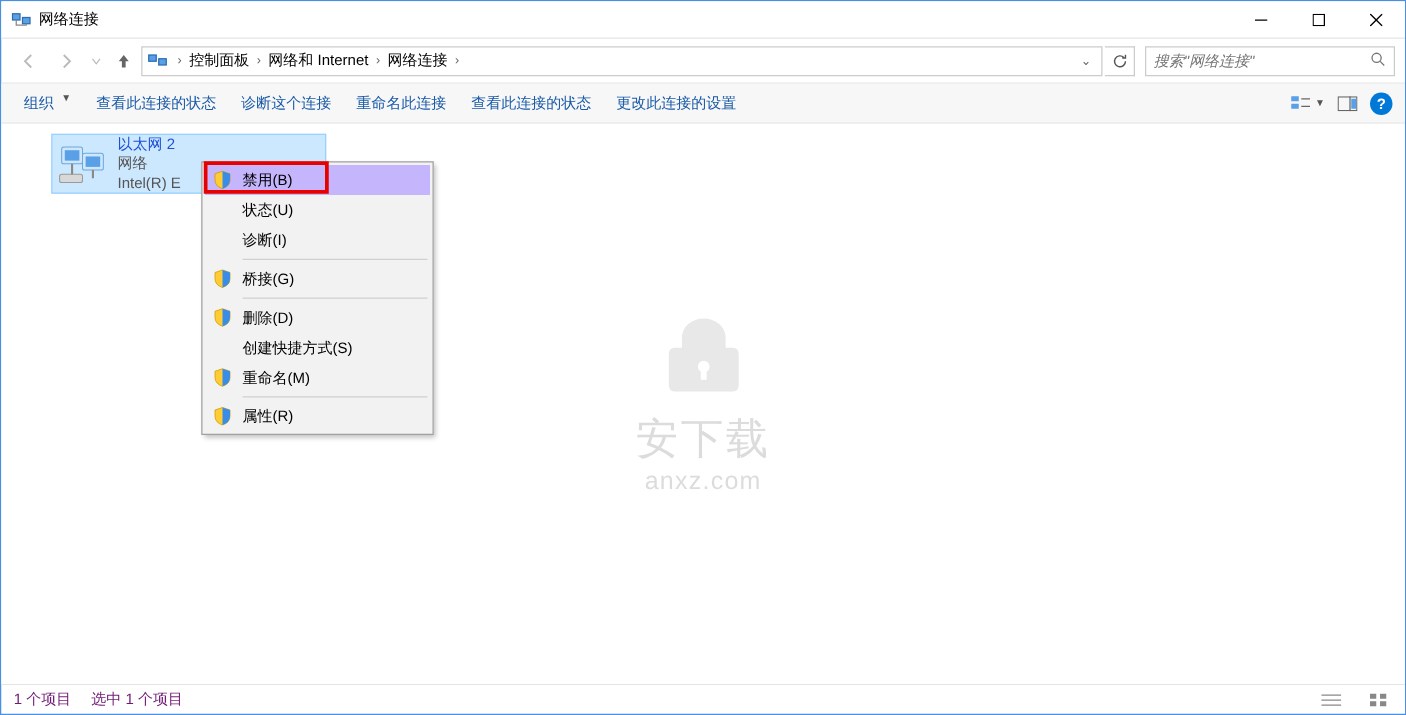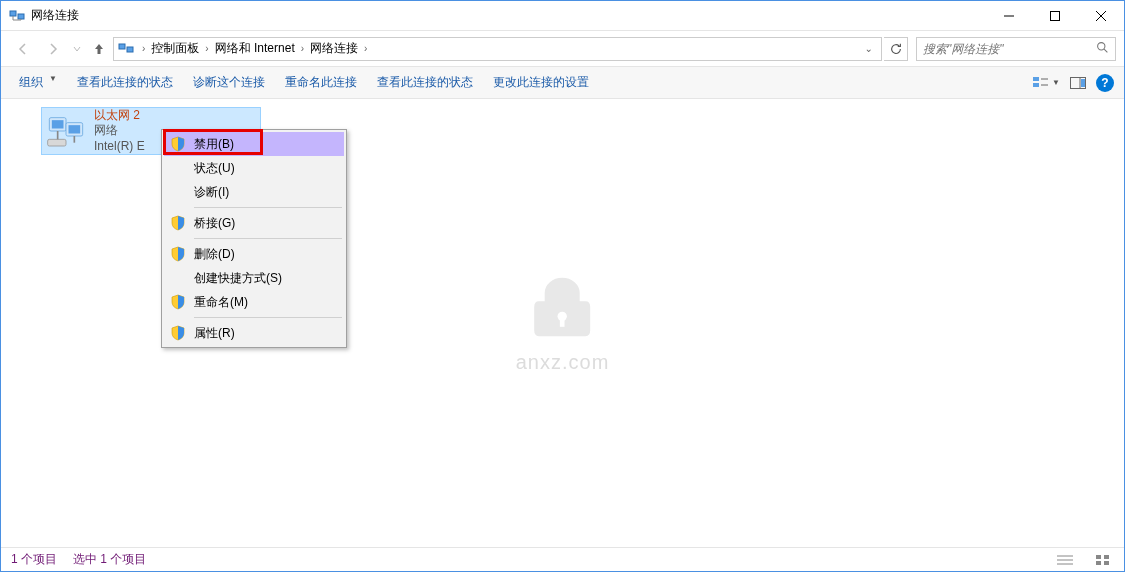--- a/index.html
+++ b/index.html
@@ -28,21 +28,21 @@
 .toolbar .tb-btn.org { color: #1a5aa8; }
 .toolbar .tb-btn .dd { font-size: 8px; color: #555; margin-left: 2px; }
 .toolbar .tb-spacer { flex: 1; }
 .toolbar .view-btn { width: 28px; height: 24px; display: flex; align-items: center; justify-content: center; color: #555; }
 .help-icon { width: 18px; height: 18px; border-radius: 50%; background: #0078d7; color: #fff; display: flex; align-items: center; justify-content: center; font-weight: bold; font-size: 12px; }
 
 .content { flex: 1; position: relative; background: #fff; overflow: hidden; }
 .nic-item { position: absolute; left: 40px; top: 8px; width: 220px; height: 48px; display: flex; align-items: center; padding: 2px 4px; background: #cce8ff; border: 1px solid #99d1ff; gap: 8px; }
 .nic-icon { width: 40px; height: 40px; flex-shrink: 0; }
 .nic-text { display: flex; flex-direction: column; line-height: 1.3; overflow: hidden; }
-.nic-text .l1 { color: #c2410c; }
+.nic-text .l1 { color: #1d4ed8; }
 .nic-text .l2, .nic-text .l3 { color: #555; white-space: nowrap; }
 
 .context-menu { position: absolute; left: 160px; top: 30px; width: 186px; background: #f2f2f2; border: 1px solid #a0a0a0; box-shadow: 2px 2px 4px rgba(0,0,0,0.25); padding: 2px; }
 .cm-item { height: 24px; display: flex; align-items: center; padding: 0 8px 0 30px; position: relative; color: #000; }
 .cm-item.highlighted { background: #c4b5fd; }
 .cm-item .shield { position: absolute; left: 6px; width: 16px; height: 16px; }
 .cm-sep { height: 1px; background: #d0d0d0; margin: 3px 2px 3px 30px; }
 .red-box { position: absolute; left: 162px; top: 30px; width: 100px; height: 26px; border: 3px solid #e60000; pointer-events: none; z-index: 10; }
 
 .watermark { position: absolute; left: 50%; top: 50%; transform: translate(-50%, -50%); color: #e5e5e5; text-align: center; pointer-events: none; }
@@ -164,20 +164,21 @@
 </div>
 
 <div class="content">
 
   <div class="watermark">
     <svg class="lock" viewBox="0 0 60 60">
         <path d="M15 25 L15 18 A15 13 0 0 1 45 18 L45 25 L50 25 Q54 25 54 30 L54 50 Q54 55 50 55 L10 55 Q6 55 6 50 L6 30 Q6 25 10 25 Z" fill="#e8e8e8"></path>
         <circle cx="30" cy="38" r="4" fill="#fff"></circle>
         <rect x="28" y="40" width="4" height="7" fill="#fff"></rect>
       </svg>
+    <div class="wm1">安下载</div>
     <div class="wm2">anxz.com</div>
   </div>
 
   <div class="nic-item">
     <svg class="nic-icon" viewBox="0 0 48 48">
       <rect x="4" y="8" width="20" height="16" rx="2" fill="#cfe6fb" stroke="#6aa8e0"></rect>
       <rect x="7" y="11" width="14" height="10" fill="#5aa0e6"></rect>
       <rect x="24" y="14" width="20" height="16" rx="2" fill="#cfe6fb" stroke="#6aa8e0"></rect>
       <rect x="27" y="17" width="14" height="10" fill="#5aa0e6"></rect>
       <rect x="2" y="34" width="22" height="8" rx="2" fill="#d8d8d8" stroke="#999"></rect>

